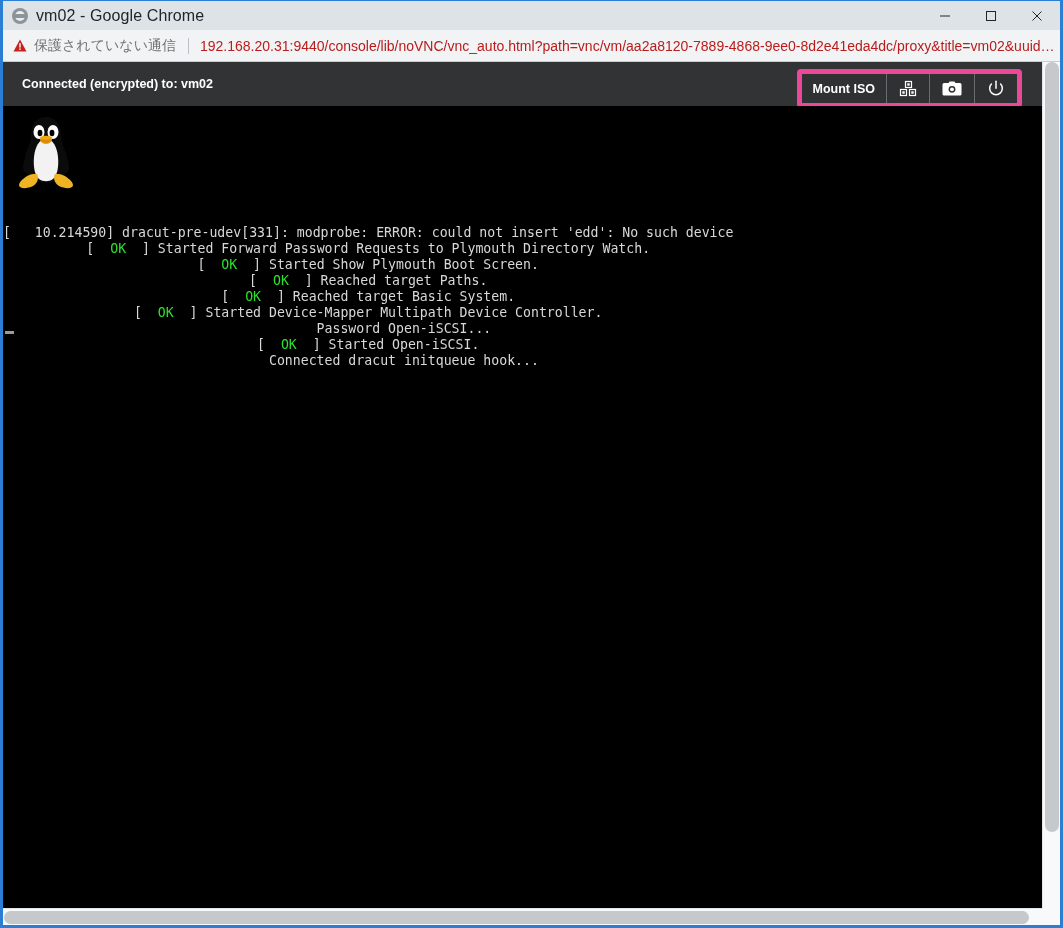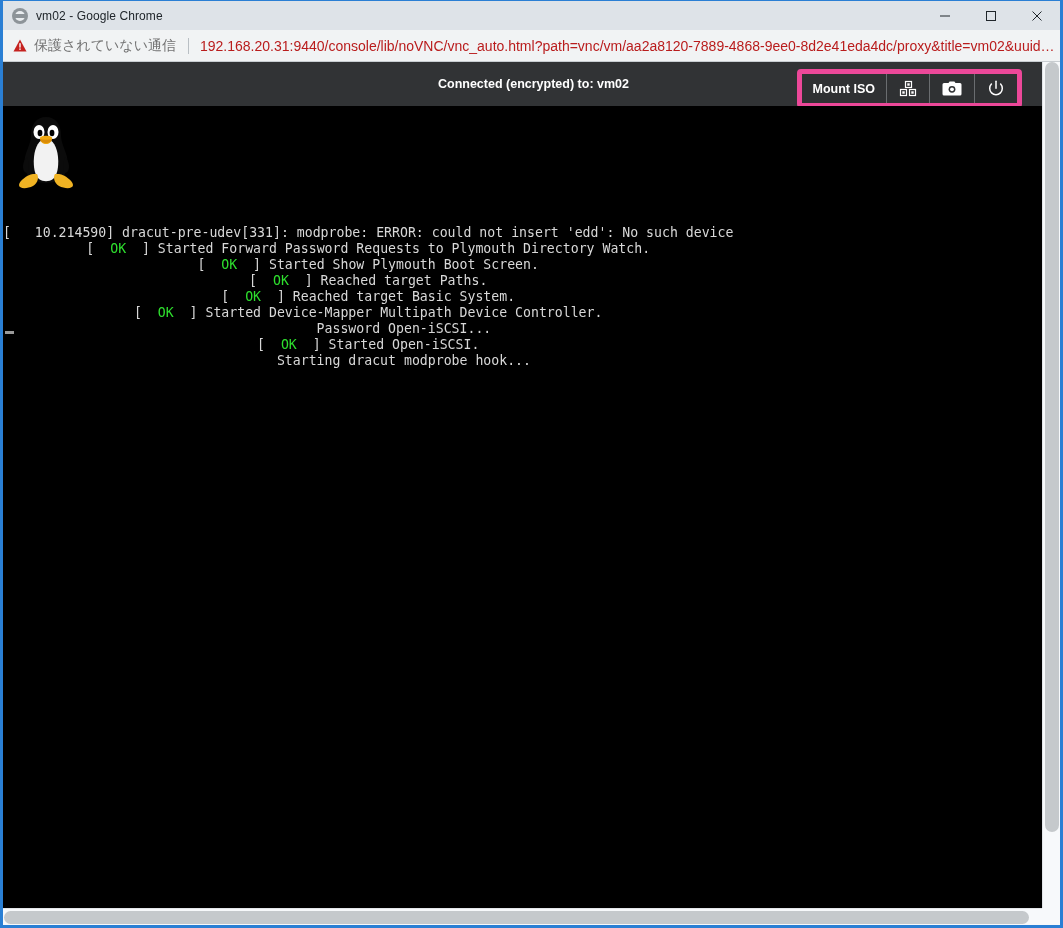--- a/index.html
+++ b/index.html
@@ -55,21 +55,21 @@
   }
   .tab-favicon::after {
     content: "";
     position: absolute;
     left: 1px; top: 6px;
     width: 14px; height: 4px;
     background: #8d9499;
     border-radius: 2px;
   }
   .titlebar-text {
-    font-size: 12px;
+    font-size: 16px;
     color: #20262b;
     letter-spacing: 0.1px;
     white-space: nowrap;
   }
   .win-controls {
     position: absolute;
     right: 0; top: 0;
     height: 29px;
     display: flex;
   }
@@ -135,21 +135,20 @@
 
   
   .vnc-header {
     position: absolute;
     left: 0; top: 0;
     width: 1042px;
     height: 44px;
     background: #313335;
     display: flex;
     align-items: center;
-    justify-content: center;
   }
   .vnc-status {
     margin-left: 19px;
     color: #ffffff;
     font-size: 12.5px;
     font-weight: bold;
     white-space: nowrap;
   }
   .vnc-toolbar {
     position: absolute;
@@ -353,21 +352,21 @@
       </svg>
 
       <div class="console-lines"><span>[   10.214590] dracut-pre-udev[331]: modprobe: ERROR: could not insert 'edd': No such device
 </span><span>[  <span class="ok">OK</span>  ] Started Forward Password Requests to Plymouth Directory Watch.
 </span><span>[  <span class="ok">OK</span>  ] Started Show Plymouth Boot Screen.
 </span><span>[  <span class="ok">OK</span>  ] Reached target Paths.
 </span><span>[  <span class="ok">OK</span>  ] Reached target Basic System.
 </span><span>[  <span class="ok">OK</span>  ] Started Device-Mapper Multipath Device Controller.
 </span><span>         Password Open-iSCSI...
 </span><span>[  <span class="ok">OK</span>  ] Started Open-iSCSI.
-</span><span>         Starting dracut modprobe hook...</span></div>
+</span><span>         Connected dracut initqueue hook...</span></div>
 
       <div class="cursor"></div>
     </div>
 
     <div class="vscroll">
       <div class="vscroll-thumb"></div>
     </div>
     <div class="hscroll">
       <div class="hscroll-thumb"></div>
     </div>

